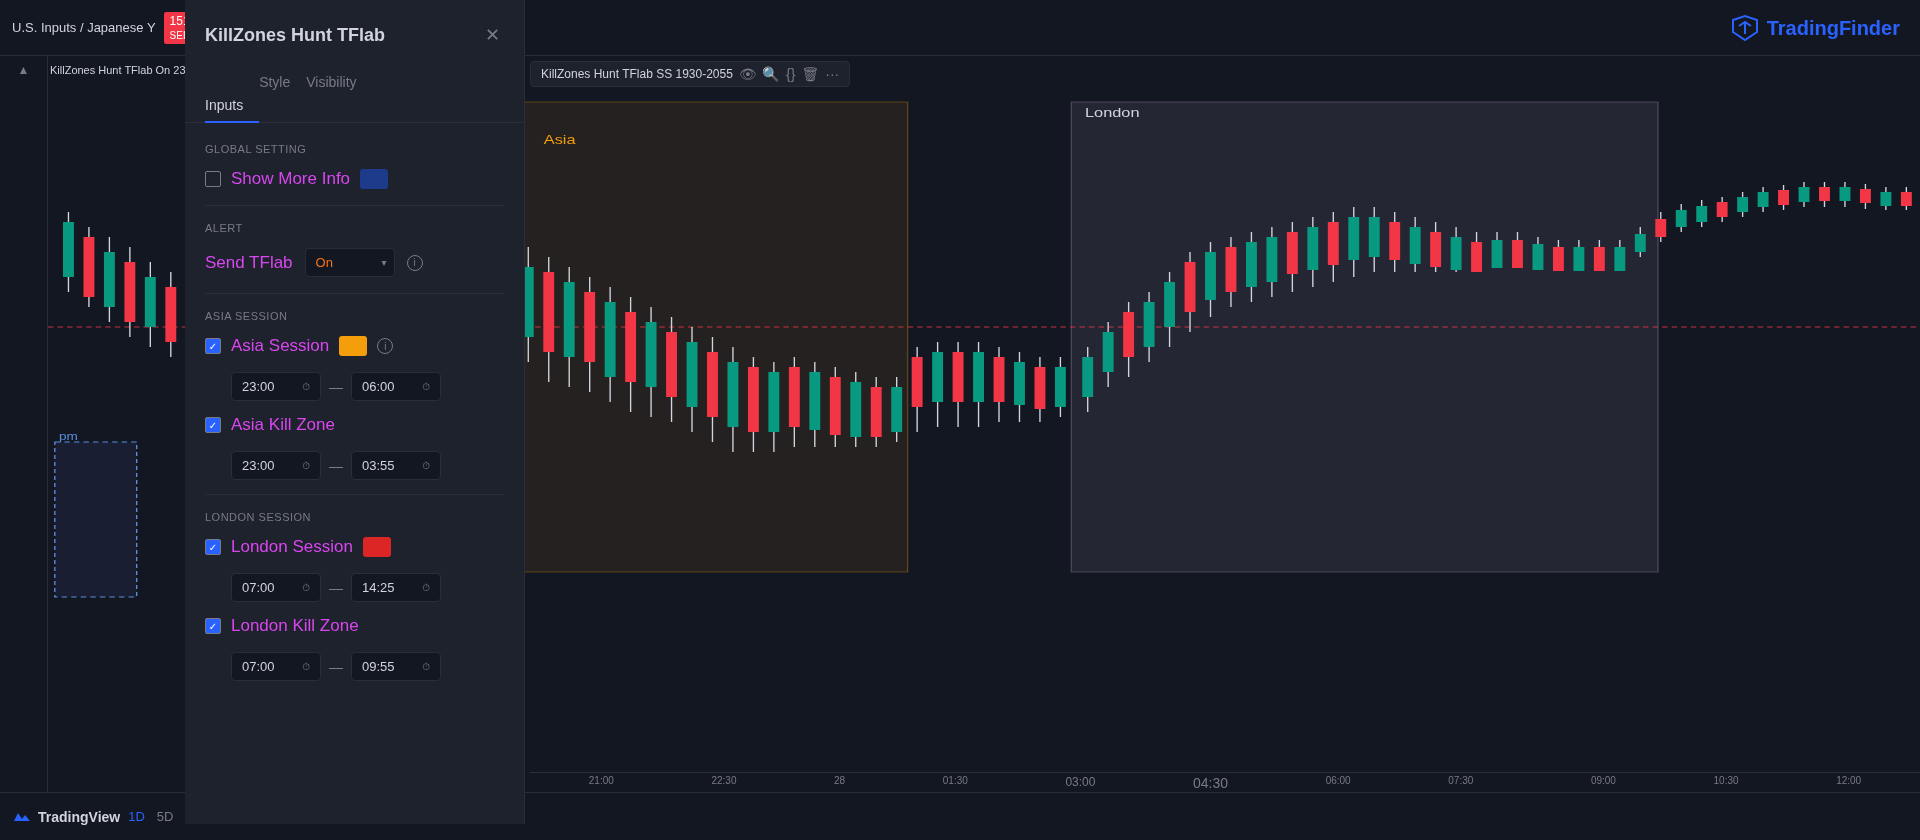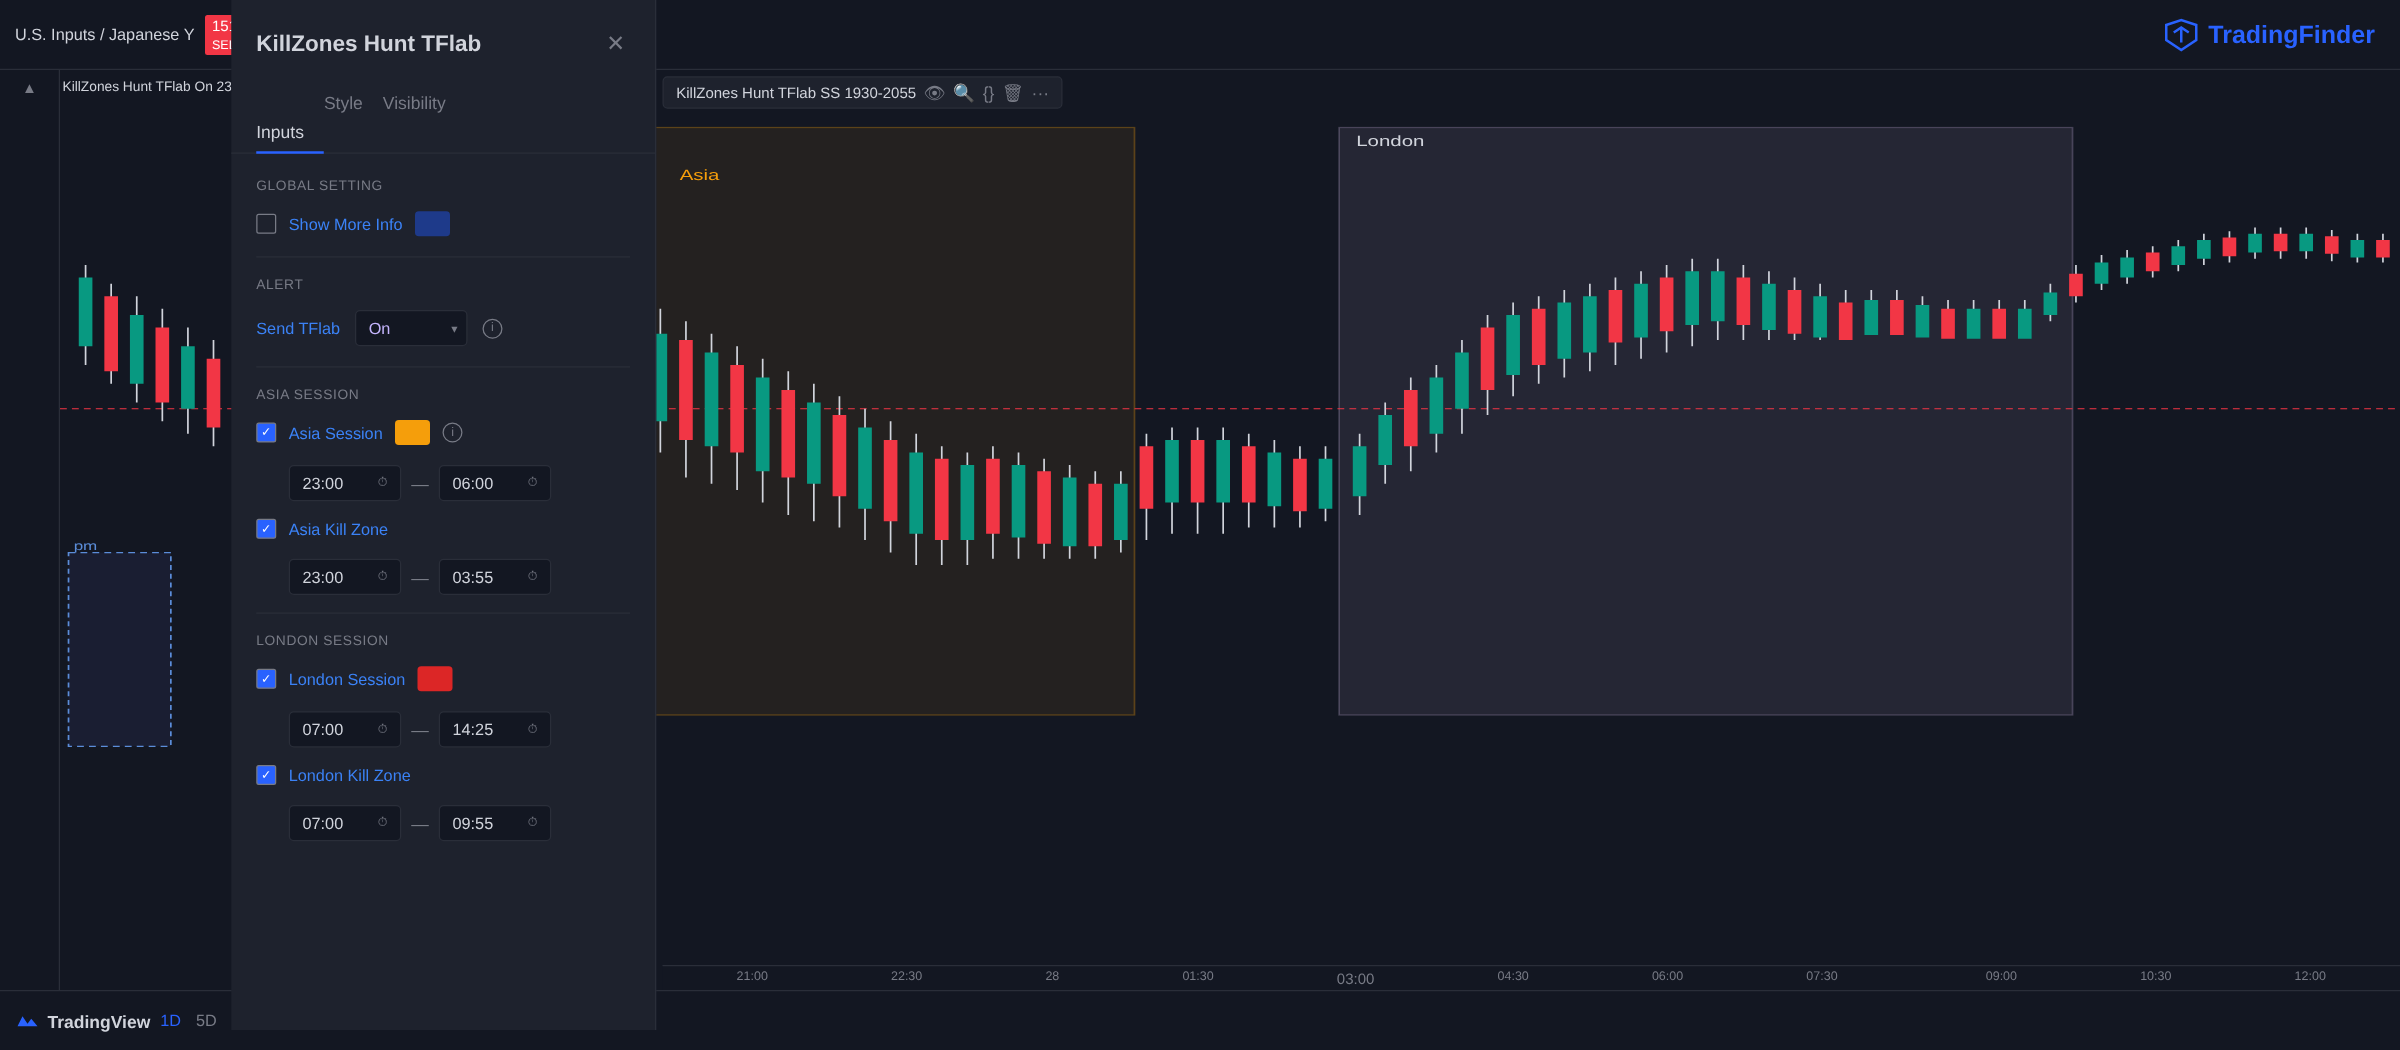--- a/index.html
+++ b/index.html
@@ -254,22 +254,22 @@
       flex-shrink: 0;
     }
     .checkbox-custom.unchecked {
       background: transparent;
     }
     .checkbox-check {
       color: white;
       font-size: 10px;
     }
     .setting-label {
-      font-size: 13px;
-      color: #3b82f6;
+      font-size: 17px;
+      color: #d946ef;
     }
     .color-swatch {
       width: 28px;
       height: 20px;
       border-radius: 3px;
       cursor: pointer;
       flex-shrink: 0;
     }
     .info-icon {
       width: 16px;
@@ -322,21 +322,21 @@
     .alert-row {
       display: flex;
       align-items: center;
       gap: 12px;
       margin-bottom: 16px;
     }
     .select-dropdown {
       background: #131722;
       border: 1px solid #2a2e39;
       border-radius: 4px;
-      color: #c4b5fd;
+      color: #f97316;
       font-size: 13px;
       padding: 6px 28px 6px 10px;
       appearance: none;
       cursor: pointer;
       position: relative;
       min-width: 90px;
     }
     .select-wrapper {
       position: relative;
       display: inline-flex;
@@ -853,20 +853,20 @@
   <span class="timeframe-btn">1</span>
 </div>
 
 <div style="position:absolute;bottom:48px;left:530px;right:0;height:20px;display:flex;align-items:center;background:#131722;border-top:1px solid #2a2e39;z-index:6;">
   <div style="display:flex;width:100%;justify-content:space-around;padding:0 10px;">
     <span style="font-size:10px;color:#787b86;">21:00</span>
     <span style="font-size:10px;color:#787b86;">22:30</span>
     <span style="font-size:10px;color:#787b86;">28</span>
     <span style="font-size:10px;color:#787b86;">01:30</span>
     <span style="font-size:12px;color:#787b86;">03:00</span>
-    <span style="font-size:10px;color:#787b86;">04:30</span>
+    <span style="font-size:14px;color:#787b86;">04:30</span>
     <span style="font-size:10px;color:#787b86;">06:00</span>
     <span style="font-size:10px;color:#787b86;">07:30</span>
     <span style="font-size:10px;color:#787b86;margin-left:20px;">09:00</span>
     <span style="font-size:10px;color:#787b86;">10:30</span>
     <span style="font-size:10px;color:#787b86;">12:00</span>
   </div>
 </div>
 
 </body></html>

